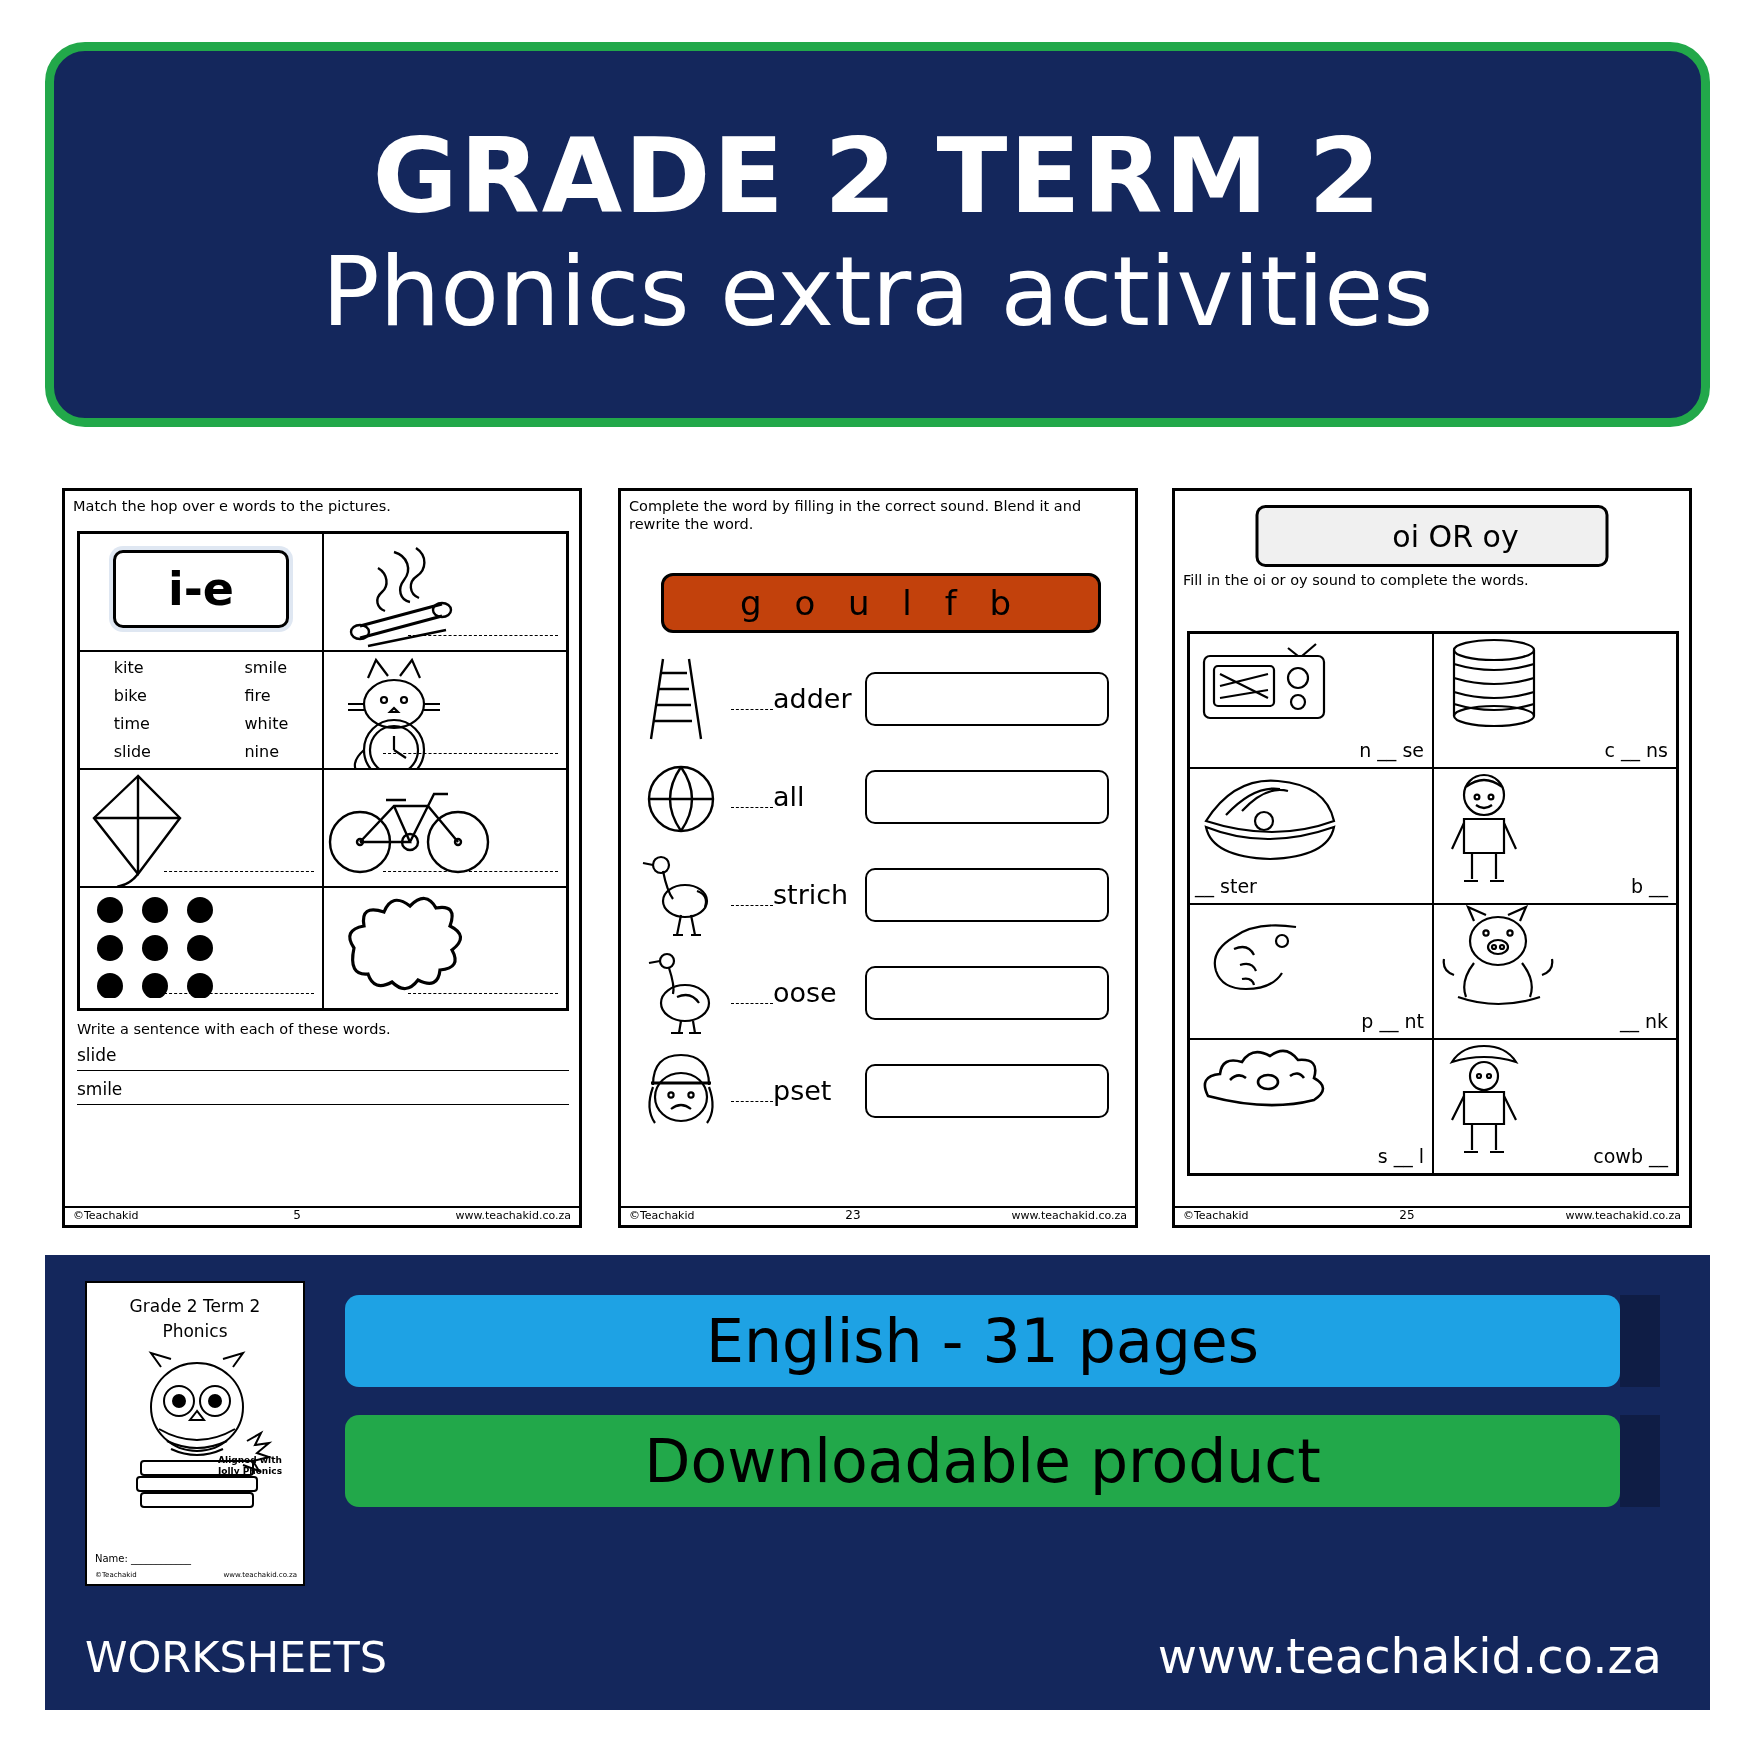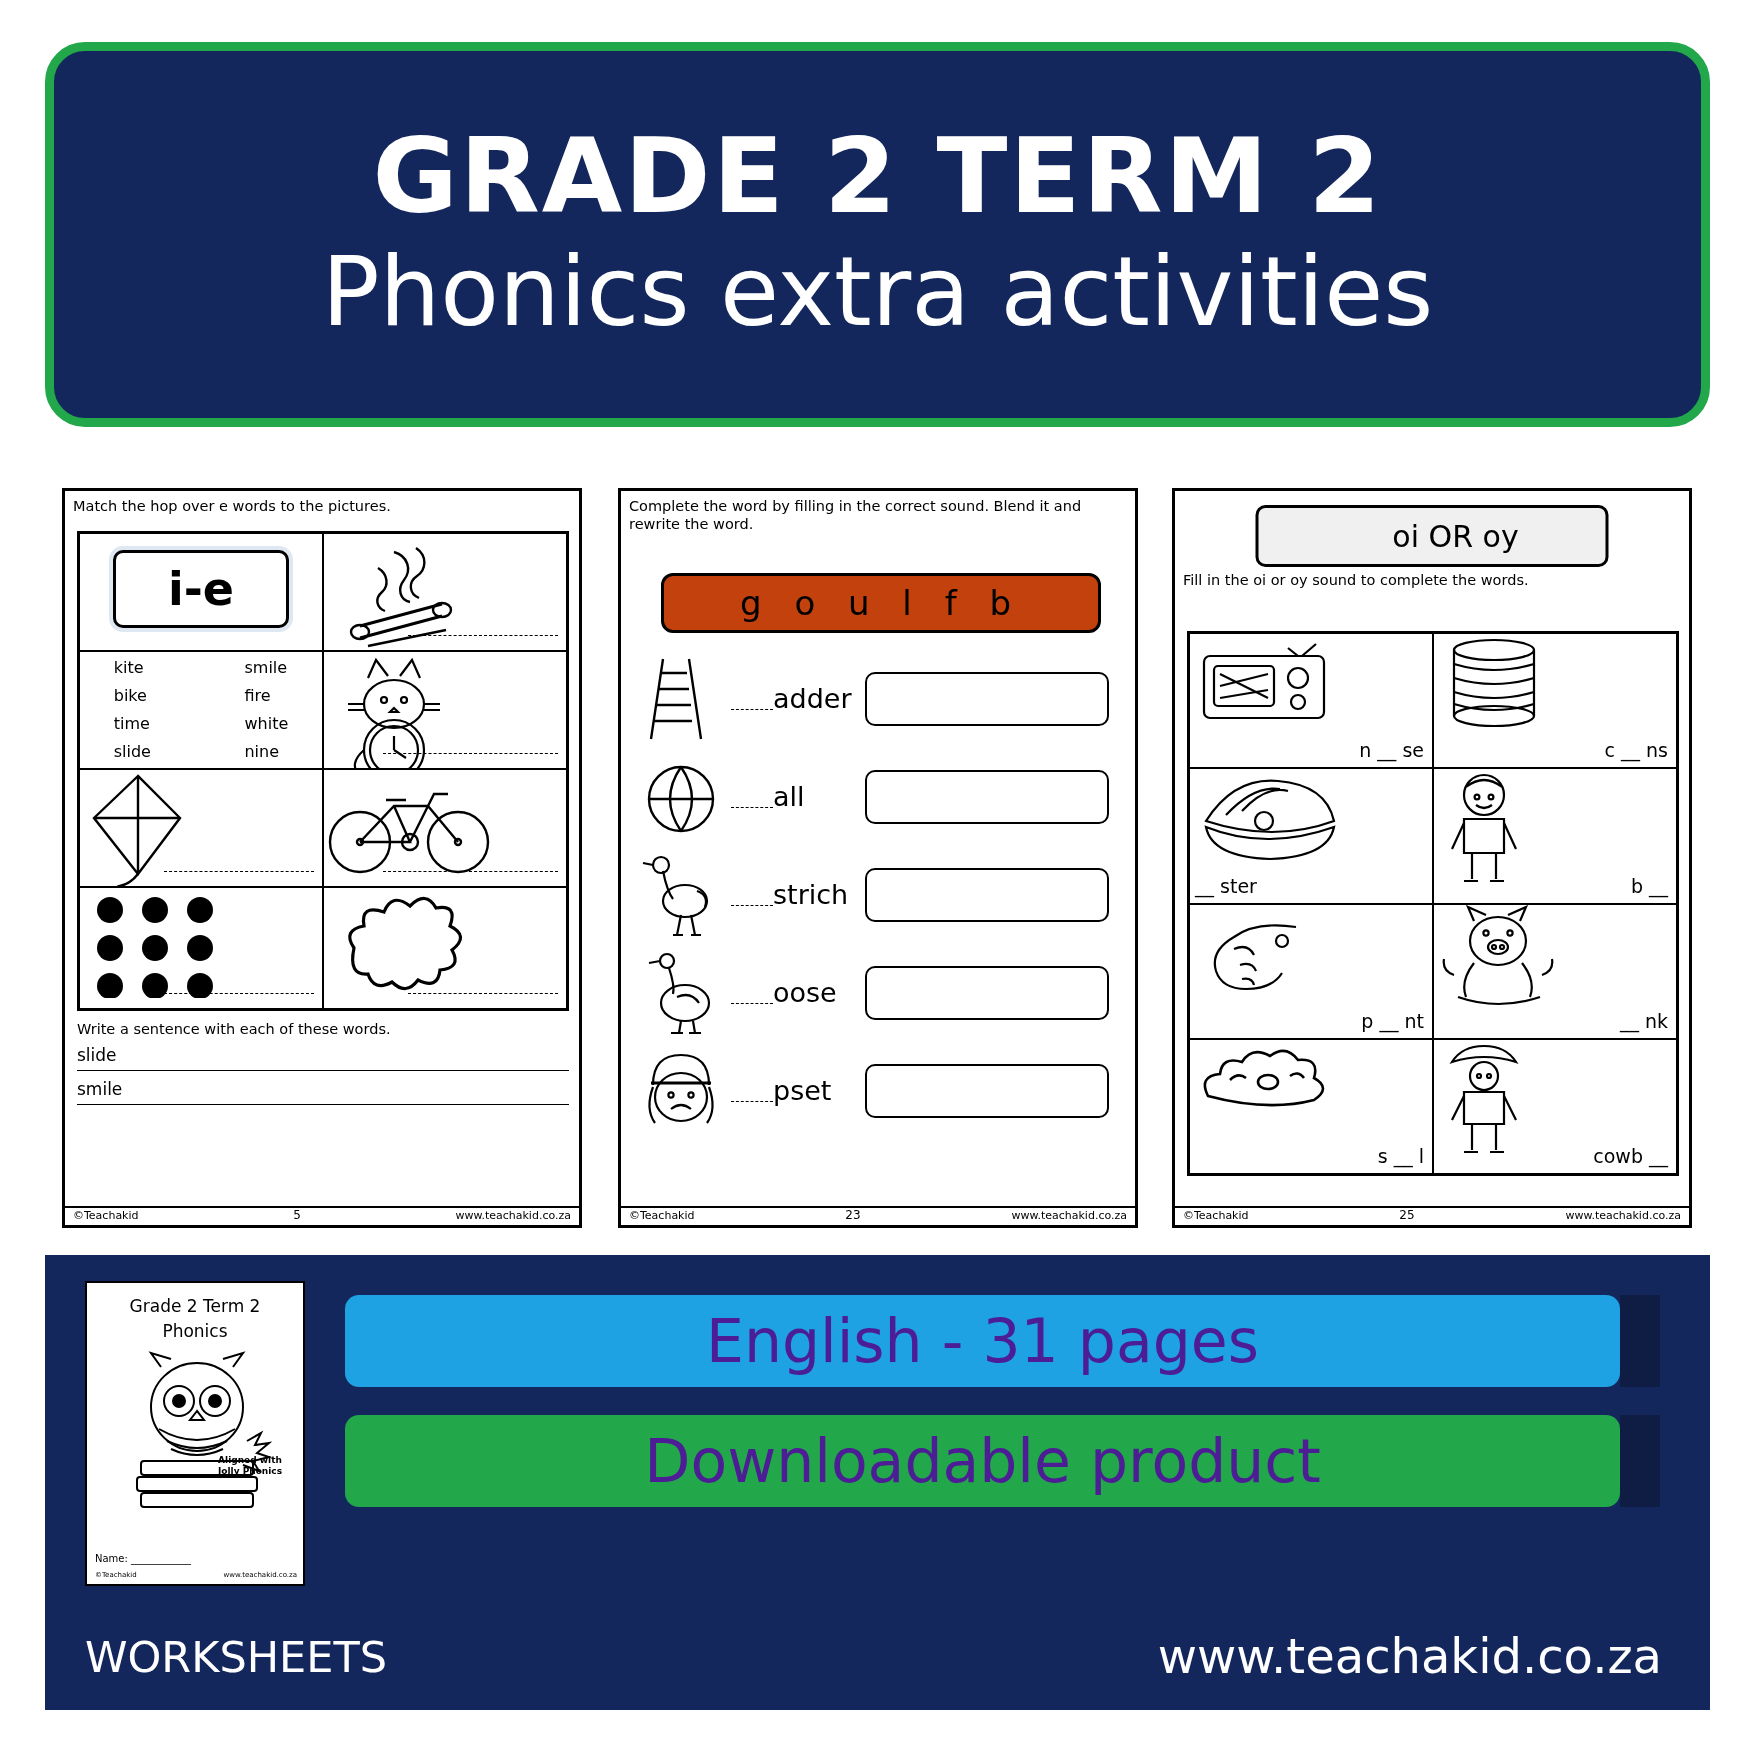--- a/index.html
+++ b/index.html
@@ -151,21 +151,21 @@
   .thumb .cpy{position:absolute;left:8px;bottom:5px;font-size:7px;}
   .thumb .url{position:absolute;right:6px;bottom:5px;font-size:7px;}
   .thumb .aligned{
     position:absolute;right:10px;bottom:108px;width:86px;text-align:center;
     font-size:9px;font-weight:bold;line-height:1.15;
   }
   .ribbon{
     position:absolute;left:300px;height:92px;
     border-radius:14px;
     display:flex;align-items:center;justify-content:center;
-    color:#4c1d95;font-family:"DejaVu Sans", sans-serif;font-size:60px;
+    color:#000000;font-family:"DejaVu Sans", sans-serif;font-size:60px;
     box-sizing:border-box;
   }
   .ribbon-blue{top:40px;width:1275px;background:#1ea2e4;}
   .ribbon-green{top:160px;width:1275px;background:#22a84a;}
   .ribbon-tail{
     position:absolute;width:40px;height:92px;background:#0f1d45;
   }
   .worksheets{
     position:absolute;left:40px;bottom:28px;color:#fff;font-size:43px;
     font-family:"DejaVu Sans", sans-serif;

